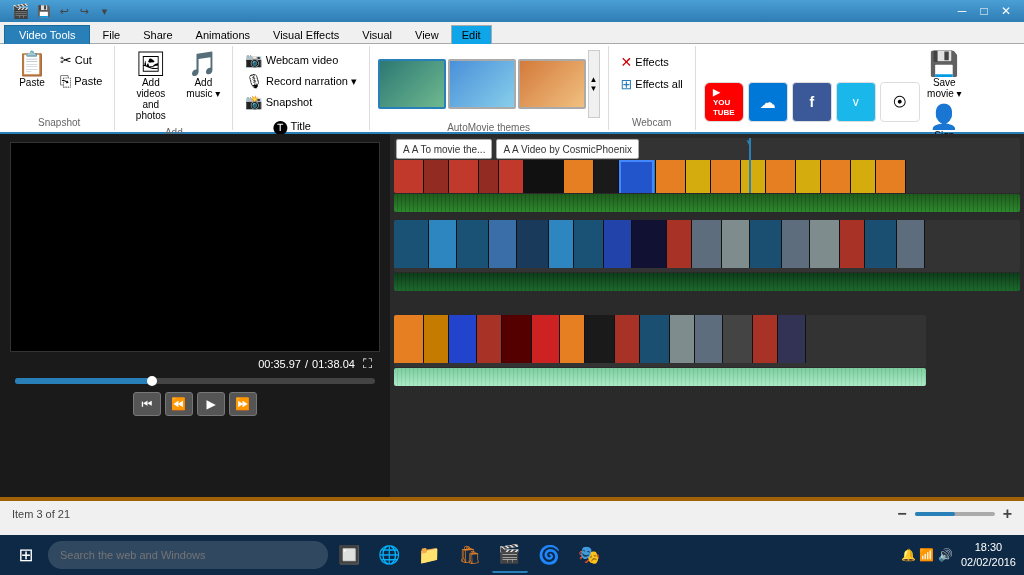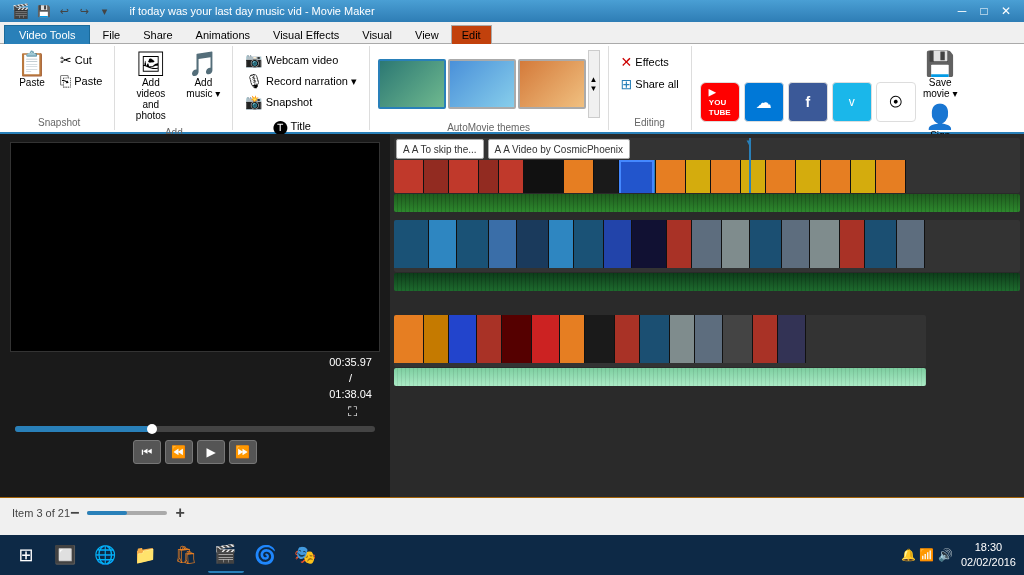--- a/index.html
+++ b/index.html
@@ -37,21 +37,21 @@
       font-size: 11px;
       cursor: pointer;
       border: 1px solid transparent;
       border-bottom: none;
       margin-right: 1px;
       background: transparent;
       position: relative;
       top: 1px;
     }
     .ribbon-tab.active {
-      background: #c2410c;
+      background: #0ea5e9;
       border-color: #aaa;
       border-bottom-color: #fff;
       color: #000;
     }
     .ribbon-tab.video-tools {
       background: #2980b9;
       color: white;
       border-color: #1a6a9a;
       border-bottom: none;
       padding: 3px 14px;
@@ -171,21 +171,20 @@
     }
     #preview-time {
       color: #fff;
       font-size: 11px;
       align-self: flex-end;
       margin-right: 10px;
       margin-top: 4px;
       display: flex;
       align-items: center;
       gap: 4px;
-      flex-direction: column;
     }
     #preview-seekbar {
       width: 360px;
       height: 6px;
       background: #444;
       border-radius: 3px;
       margin-top: 6px;
       position: relative;
     }
     #preview-seekbar-fill {
@@ -277,24 +276,24 @@
       color: #333;
       cursor: pointer;
       display: flex; align-items: center; gap: 2px;
       white-space: nowrap;
     }
 
     
     #status-bar {
       height: 30px;
       background: #f0f0f0;
-      border-top: 1px solid #a16207;
-      display: flex;
-      align-items: center;
-      justify-content: flex-start;
+      border-top: 4px solid #a16207;
+      display: flex;
+      align-items: center;
+      justify-content: space-between;
       padding: 12px 12px;
       font-size: 11px;
       color: #444;
     }
     #status-bar .status-right {
       display: flex;
       align-items: center;
       gap: 8px;
     }
     .zoom-slider {
@@ -425,21 +424,20 @@
 
 <div id="title-bar">
   <div class="title-left">
     <div id="quick-access">
       <span class="window-icon">🎬</span>
       <div class="qa-btn" title="Save">💾</div>
       <div class="qa-btn" title="Undo">↩</div>
       <div class="qa-btn" title="Redo">↪</div>
       <div class="qa-btn">▾</div>
     </div>
-    <span style="margin-left:8px; font-size:11px;">if today was your last day music vid - Movie Maker</span>
   </div>
   <div class="title-controls">
     <span style="cursor:pointer; padding:0 6px;">─</span>
     <span style="cursor:pointer; padding:0 6px;">□</span>
     <span class="close-btn" style="cursor:pointer; padding:0 6px;">✕</span>
   </div>
 </div>
 
 <div id="ribbon-tabs">
   <div class="ribbon-tab video-tools">Video Tools</div>
@@ -536,24 +534,24 @@
   </div>
 
   <div class="ribbon-section">
     <div class="ribbon-section-content" style="flex-direction:column; gap:2px; justify-content:flex-start; padding-top:4px;">
       <div class="ribbon-btn-small">
         <span class="small-icon" style="color:#cc0000;">✕</span>
         <span>Effects</span>
       </div>
       <div class="ribbon-btn-small">
         <span class="small-icon" style="color:#2980b9;">⊞</span>
-        <span>Share all</span>
-      </div>
-    </div>
-    <div class="ribbon-section-label">Editing</div>
+        <span>Effects all</span>
+      </div>
+    </div>
+    <div class="ribbon-section-label">Webcam</div>
   </div>
 
   <div class="ribbon-section">
     <div class="ribbon-section-content" style="align-items:center; gap:2px;">
       <div class="share-icons">
         <div class="share-icon-box yt-icon">
           <span style="font-size:9px; font-weight:bold;">▶<br><span style="font-size:8px;">YOU<br>TUBE</span></span>
         </div>
         <div class="share-icon-box onedrive-icon">
           <span>☁</span>
@@ -606,21 +604,21 @@
   </div>
 
   <div id="timeline-area">
 
     <div class="timeline-track-group">
       <div class="timeline-track" style="height:55px; position:relative;">
 
         <div class="caption-bar">
           <div class="caption-pill">
             <span>A</span>
-            <span>A To skip the...</span>
+            <span>A To movie the...</span>
           </div>
           <div class="caption-pill">
             <span>A</span>
             <span>A Video by CosmicPhoenix</span>
           </div>
         </div>
 
         <div class="film-strip" style="margin-top:22px; height:33px;">
           <div class="tl-frame tf1" style="width:30px;"></div>
           <div class="tl-frame tf2" style="width:25px;"></div>
@@ -715,20 +713,21 @@
     <span style="cursor:pointer; font-size:16px; font-weight:bold;">−</span>
     <div class="zoom-slider">
       <div class="zoom-slider-fill"></div>
     </div>
     <span style="cursor:pointer; font-size:16px; font-weight:bold;">+</span>
   </div>
 </div>
 
 <div id="taskbar">
   <div class="taskbar-start">⊞</div>
+  <input class="taskbar-search" type="text" placeholder="Search the web and Windows" style="">
   <div class="taskbar-icon" title="Task View">🔲</div>
   <div class="taskbar-icon" title="Edge" style="color:#3278b5;">🌐</div>
   <div class="taskbar-icon" title="File Explorer" style="color:#f0a030;">📁</div>
   <div class="taskbar-icon" title="Store" style="color:#e67e22;">🛍</div>
   <div class="taskbar-icon taskbar-active" title="Movie Maker">🎬</div>
   <div class="taskbar-icon">🌀</div>
   <div class="taskbar-icon">🎭</div>
   <div class="taskbar-right">
     <span style="font-size:12px;">🔔 📶 🔊</span>
     <div class="taskbar-time">

